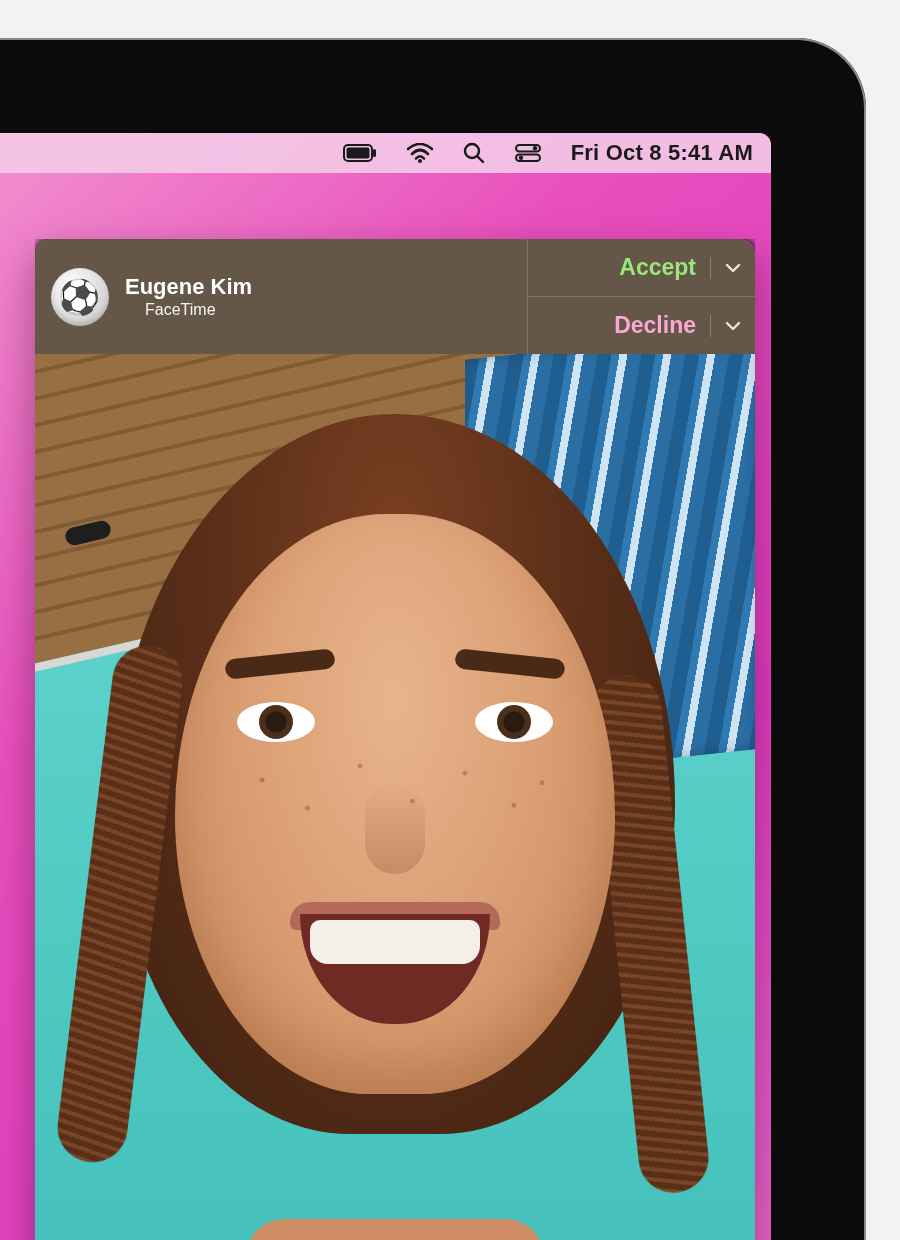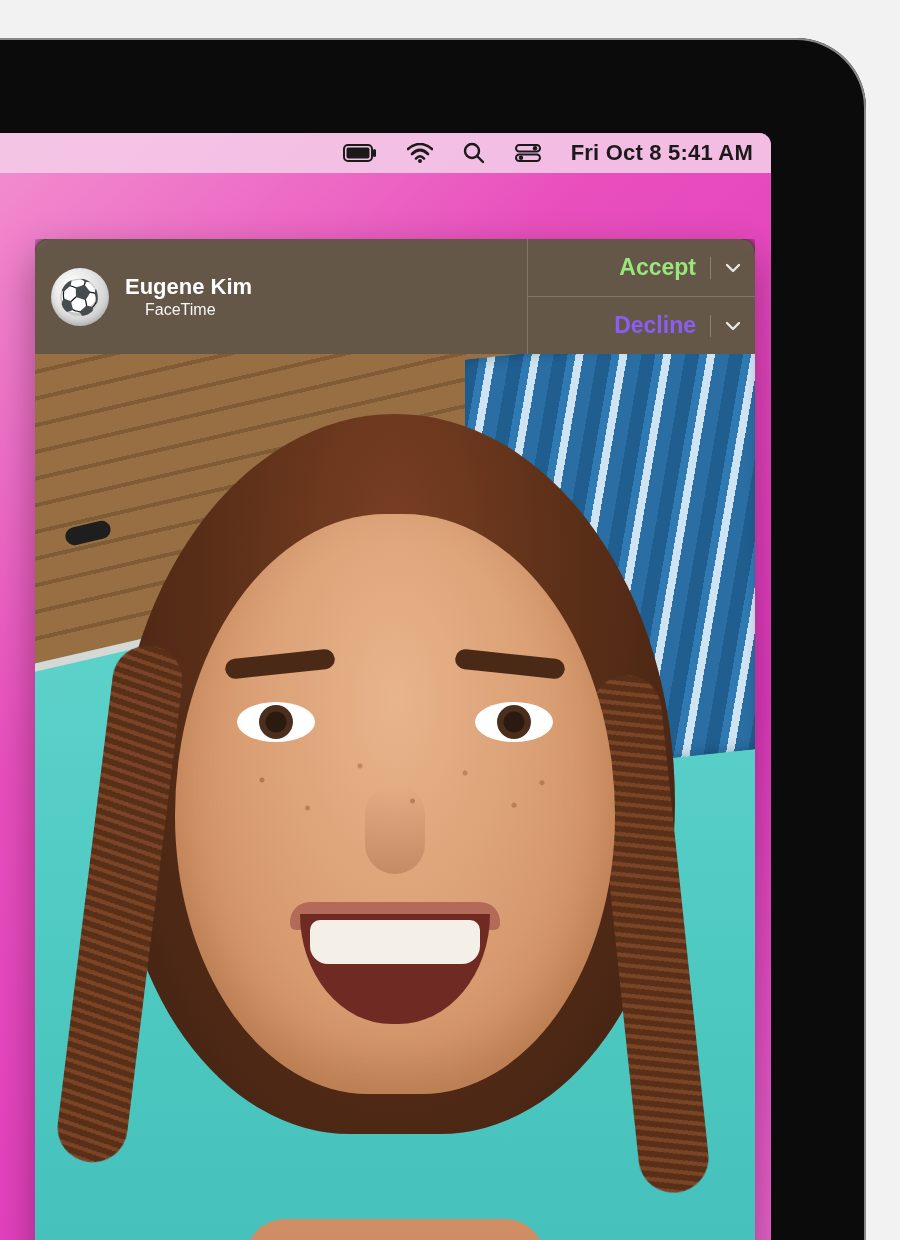--- a/index.html
+++ b/index.html
@@ -101,21 +101,21 @@
     align-items: center;
     justify-content: flex-end;
     padding-right: 14px;
     gap: 14px;
     font-size: 23px;
     font-weight: 600;
     cursor: pointer;
   }
   .action + .action { border-top: 1px solid rgba(255,255,255,.18); }
   .action.accept { color: #9ae67d; }
-  .action.decline { color: #8b5cf6; }
+  .action.decline { color: #f9a8d4; }
   .chev-sep {
     width: 1px; height: 22px;
     background: rgba(255,255,255,.25);
   }
   .chev { color: #e8e7e2; }
   .chev svg { display:block; }
 
   
   .video {
     position: absolute;

